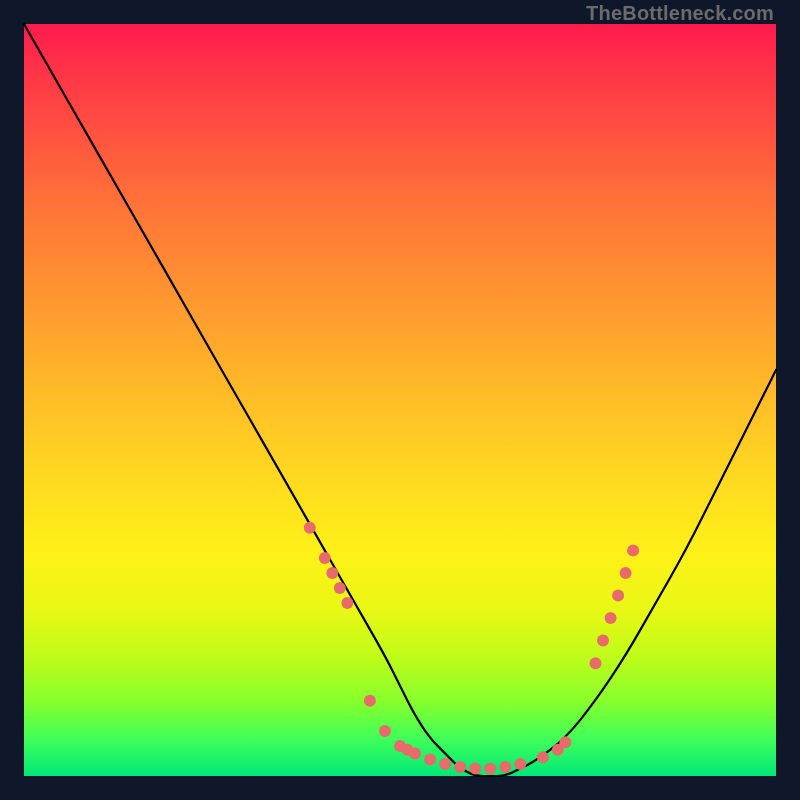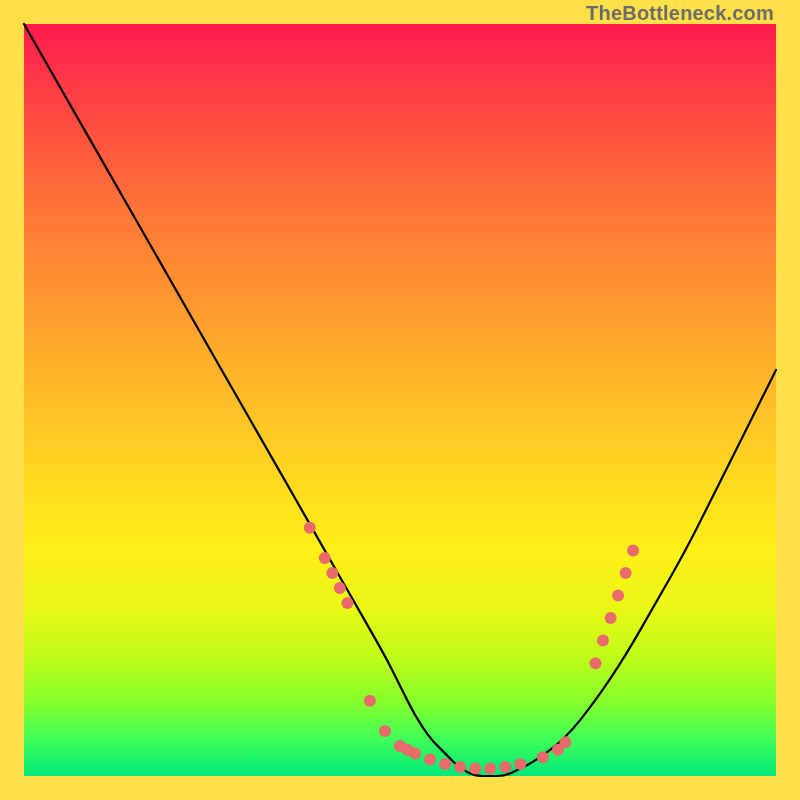--- a/index.html
+++ b/index.html
@@ -8,21 +8,21 @@
     width: 800px;
     height: 800px;
     background: #000;
     overflow: hidden;
     font-family: Arial, Helvetica, sans-serif;
   }
   .frame {
     position: absolute;
     top: 0; left: 0;
     width: 800px; height: 800px;
-    background: #fde047;
+    background: #0f172a;
   }
   .plot {
     position: absolute;
     top: 24px;
     left: 24px;
     width: 752px;
     height: 752px;
     
     background: linear-gradient(to bottom,
       #ff1a4d 0%,

